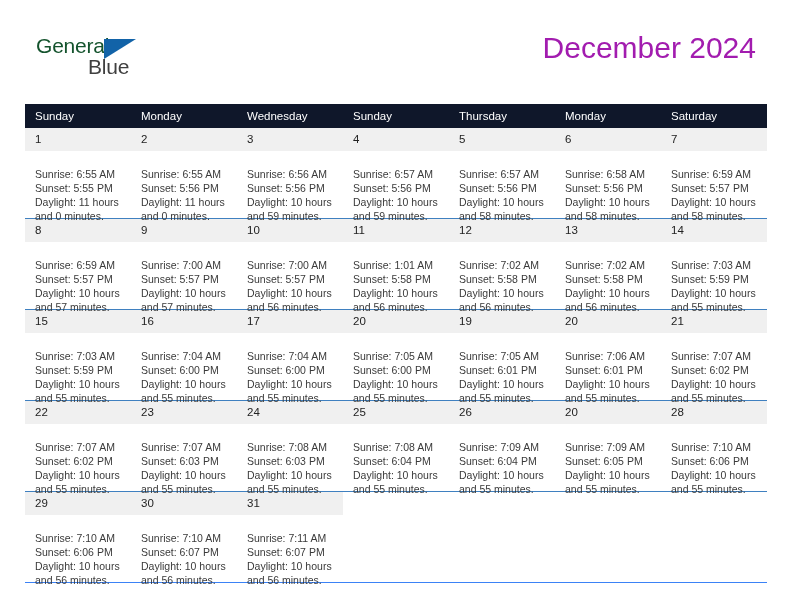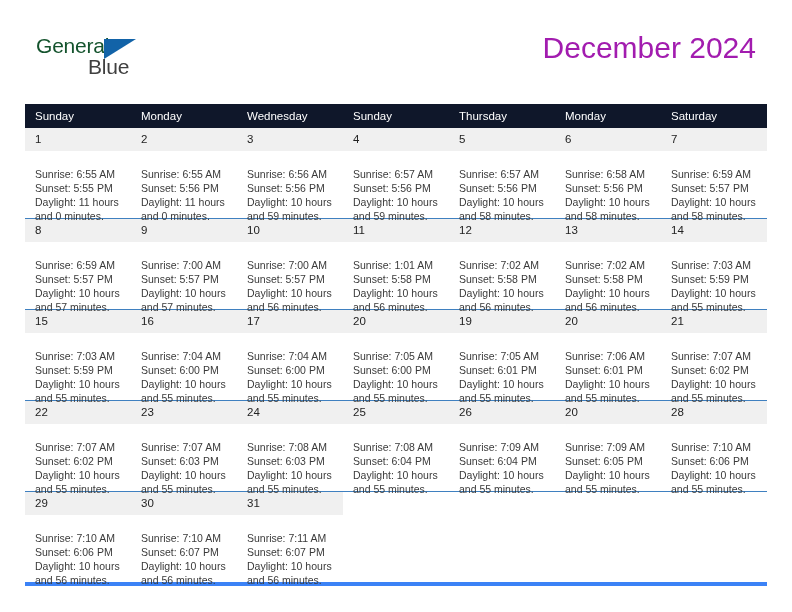--- a/index.html
+++ b/index.html
@@ -107,21 +107,21 @@
     vertical-align: top;
     padding: 0;
     border: none;
     border-top: 1px solid #3f80c0;
     height: 90px;
   }
   .calendar tbody tr:first-child td {
     border-top: none;
   }
   .calendar tbody tr:last-child td {
-    border-bottom: 4px solid #3b82f6;
+    border-bottom: 1px solid #3b82f6;
   }
   .cell-inner {
     height: 90px;
     box-sizing: border-box;
   }
   .daynum {
     background: #f0f0f0;
     font-size: 11.5px;
     color: #222222;
     line-height: 13px;

